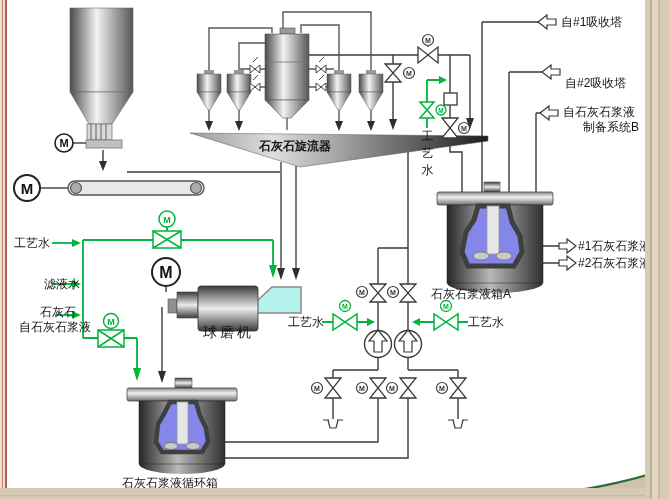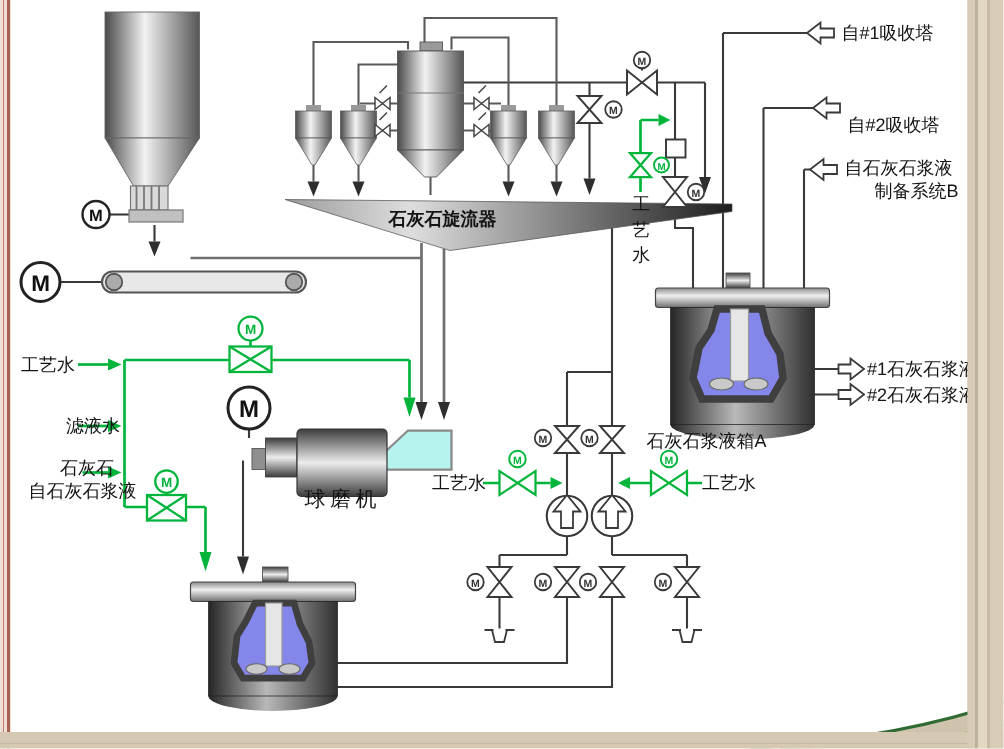--- a/index.html
+++ b/index.html
@@ -306,20 +306,21 @@
 
   <div class="lbl bold" style="left:259px;top:139px;">石灰石旋流器</div>
   <div class="lbl mill-lbl" style="left:203px;top:300px;margin-top:25px;">球磨机</div>
   <div class="lbl" style="left:14px;top:236px;">工艺水</div>
   <div class="lbl" style="left:16px;top:277px;margin-left:28px;">滤液水</div>
   <div class="lbl" style="left:40px;top:305px;">石灰石</div>
   <div class="lbl" style="left:19px;top:320px;">自石灰石浆液</div>
   <div class="lbl vtext" style="left:420px;top:128px;width:15px;">工艺水</div>
   <div class="lbl" style="left:288px;top:315px;">工艺水</div>
   <div class="lbl" style="left:468px;top:315px;">工艺水</div>
+  <div class="lbl" style="left:122px;top:476px;">石灰石浆液循环箱</div>
   <div class="lbl" style="left:431px;top:287px;">石灰石浆液箱A</div>
   <div class="lbl" style="left:561px;top:15px;">自#1吸收塔</div>
   <div class="lbl" style="left:565px;top:76px;">自#2吸收塔</div>
   <div class="lbl" style="left:563px;top:105px;">自石灰石浆液</div>
   <div class="lbl" style="left:583px;top:120px;">制备系统B</div>
   <div class="lbl" style="left:578px;top:239px;font-size:12px;">#1石灰石浆液泵</div>
   <div class="lbl" style="left:578px;top:256px;font-size:12px;">#2石灰石浆液泵</div>
 
   <div class="edge-left"></div>
   <div class="edge-bottom"></div>

